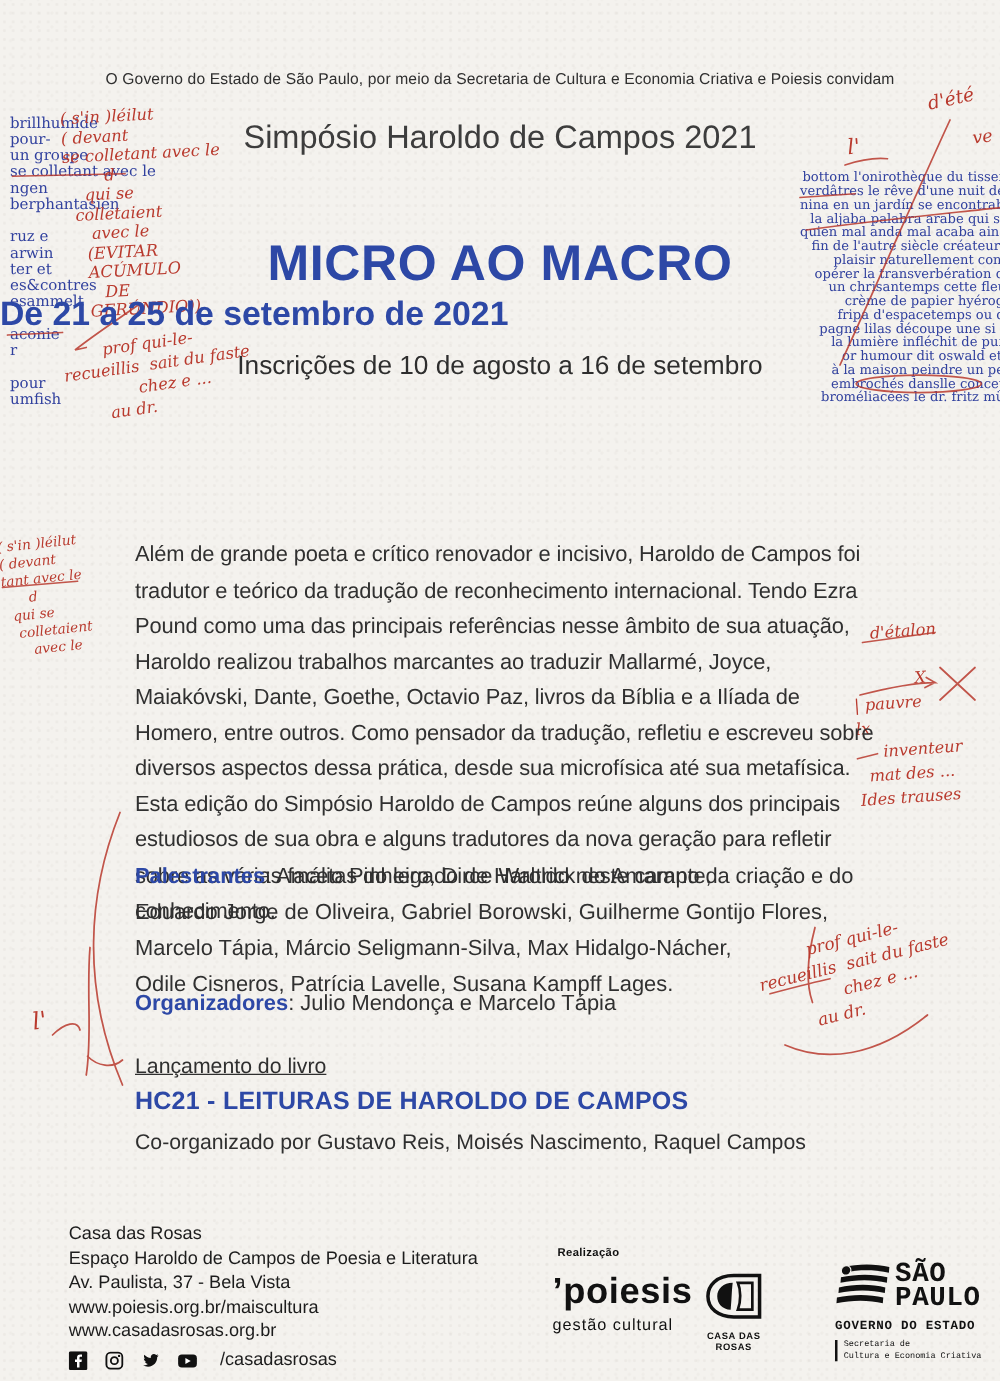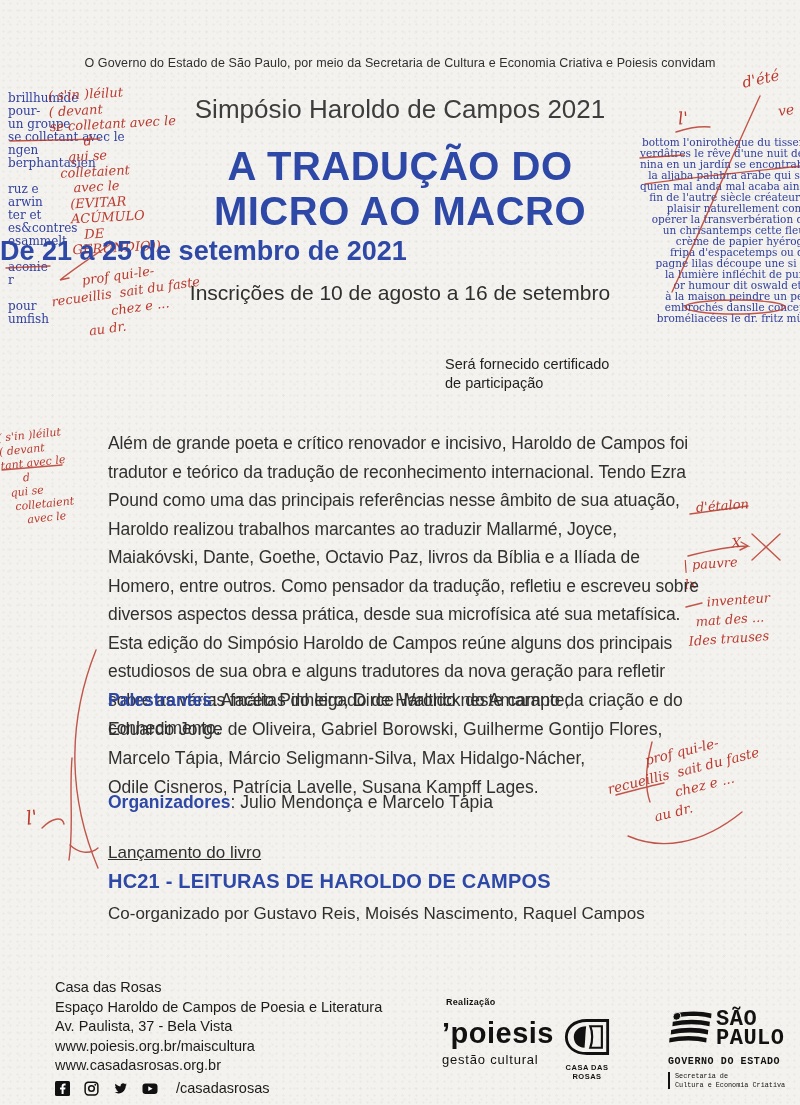--- a/index.html
+++ b/index.html
@@ -172,28 +172,24 @@
       <path d="M616,795 C635,790 650,786 664,783"></path>
       <path d="M628,836 C660,850 700,846 742,812"></path>
       <path d="M652,742 C646,765 644,785 650,802"></path>
       <path d="M42,828 C52,818 62,816 64,824"></path>
       <path d="M2,470 L62,465"></path>
     </g>
   </svg>
 
   <p class="abs invite">O Governo do Estado de São Paulo, por meio da Secretaria de Cultura e Economia Criativa e Poiesis convidam</p>
   <h2 class="abs event">Simpósio Haroldo de Campos 2021</h2>
-  <h1 class="abs title"><span>A TRADUÇÃO DO</span><br><span>MICRO AO MACRO</span></h1>
+  <h1 class="abs title"><br><span>MICRO AO MACRO</span></h1>
   <h3 class="abs dates">De 21 a 25 de setembro de 2021</h3>
   <p class="abs registration">Inscrições de 10 de agosto a 16 de setembro</p>
 
-  <div class="abs info-item info-cert">
-    <div class="info-text">Será fornecido certificado
-de participação</div>
-  </div>
 
   <p class="abs description">Além de grande poeta e crítico renovador e incisivo, Haroldo de Campos foi tradutor e teórico da tradução de reconhecimento internacional. Tendo Ezra Pound como uma das principais referências nesse âmbito de sua atuação, Haroldo realizou trabalhos marcantes ao traduzir Mallarmé, Joyce, Maiakóvski, Dante, Goethe, Octavio Paz, livros da Bíblia e a Ilíada de Homero, entre outros. Como pensador da tradução, refletiu e escreveu sobre diversos aspectos dessa prática, desde sua microfísica até sua metafísica. Esta edição do Simpósio Haroldo de Campos reúne alguns dos principais estudiosos de sua obra e alguns tradutores da nova geração para refletir sobre as várias facetas do legado de Haroldo neste campo da criação e do conhecimento.</p>
 
   <p class="abs people speakers"><span class="label">Palestrantes</span><span class="pre">: Amálio Pinheiro, Dirce Waltrick do Amarante,
 Eduardo Jorge de Oliveira, Gabriel Borowski, Guilherme Gontijo Flores,
 Marcelo Tápia, Márcio Seligmann-Silva, Max Hidalgo-Nácher,
 Odile Cisneros, Patrícia Lavelle, Susana Kampff Lages.</span></p>
   <p class="abs people organizers"><span class="label">Organizadores</span><span class="pre">: Julio Mendonça e Marcelo Tápia</span></p>
 
   <div class="abs book">

